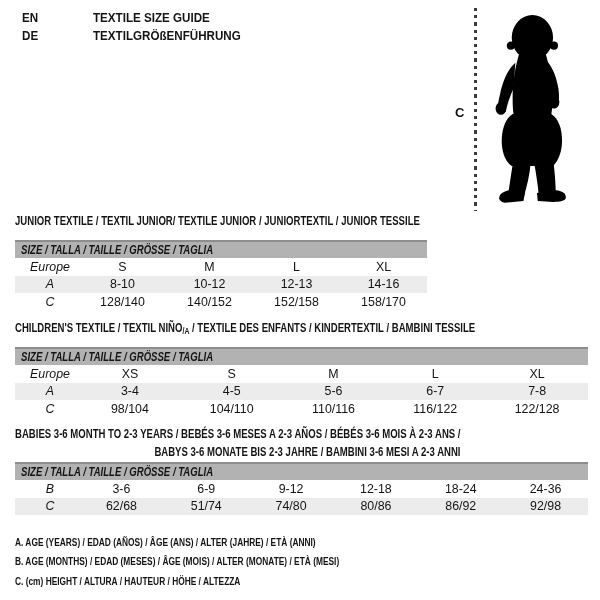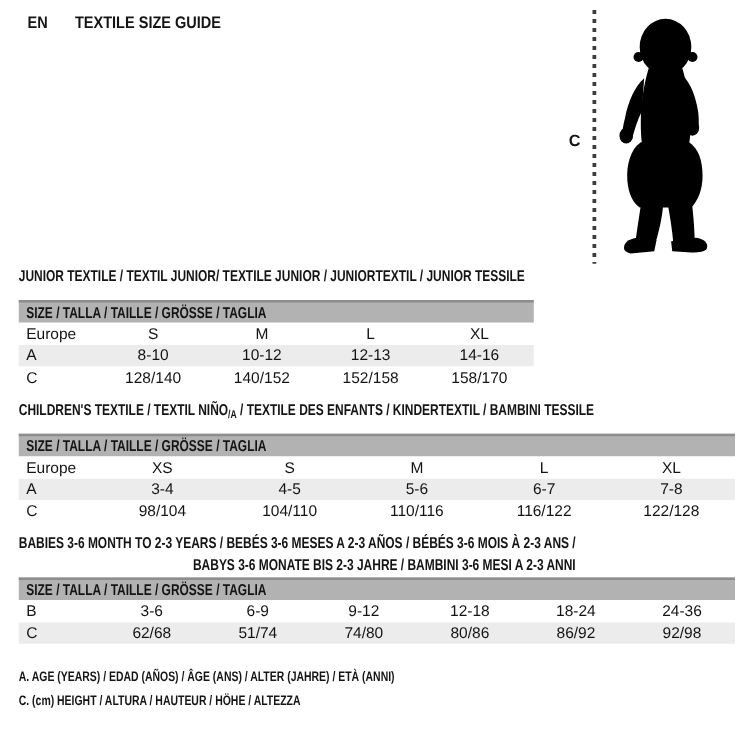--- a/index.html
+++ b/index.html
@@ -11,21 +11,21 @@
     font-family:"Liberation Sans","DejaVu Sans",sans-serif;
     overflow:hidden;
   }
   
   .cond     { display:inline-block; transform:scaleX(0.76); transform-origin:0 50%; white-space:nowrap; }
   .cond-blk { display:inline-block; transform:scaleX(0.76); transform-origin:0 0;  white-space:nowrap; }
   .cond-mid { display:inline-block; transform:scaleX(0.86); transform-origin:0 50%; white-space:nowrap; }
 
   
   .langs { position:absolute; left:22px; top:10px; }
-  .lang-row { display:flex; align-items:baseline; height:18.4px; font-size:13.5px; font-weight:700; }
+  .lang-row { display:flex; align-items:baseline; height:18.4px; font-size:13.5px; font-weight:700;gap:33px; }
   .lang-code { width:38px; flex:none; }
 
   
   .figure-line {
     position:absolute; left:474px; top:8px; width:2.6px; height:203px;
     background:repeating-linear-gradient(to bottom, #3c3c3c 0 3.2px, transparent 3.2px 7.2px);
   }
   .figure-c-label { position:absolute; left:455px; top:105px; font-size:13px; font-weight:700; }
   .silhouette { position:absolute; left:483px; top:4px; width:97px; height:209px; color:var(--silhouette_color,#000); }
   .silhouette svg { width:100%; height:100%; display:block; }
@@ -39,41 +39,45 @@
 
   
   .sizetable { position:absolute; }
   #table-junior   { left:15px; top:240px; width:412px; --cols:4; }
   #table-children { left:15px; top:347px; width:573px; --cols:5; }
   #table-babies   { left:15px; top:462px; width:573px; --cols:6; }
   .thead {
     height:18px; display:flex; align-items:center; padding-left:6px;
     background:var(--table_header_bg,#b2b2b2);
     border-top:2px solid var(--table_header_border,#8d8d8d);
-    font-weight:700; font-size:12.6px;
+    font-weight:700; font-size:12.6px;font-style:italic;
   }
   .trow {
     display:grid; grid-template-columns:64px repeat(var(--cols),1fr);
     height:17.6px; align-items:center; font-size:12.4px;
   }
   .trow:nth-child(odd) { background:var(--row_shaded_bg,#ececec); }
-  .rowlabel { padding-left:6px; text-align:left; }
+  .rowlabel { padding-left:6px; text-align:center;font-style:italic; }
   .cell { text-align:center; }
 
   
   .footnotes { position:absolute; left:15px; top:536px; }
   .footnote { height:19.3px; font-size:11px; font-weight:700; }
 </style>
 </head>
 <body>
 
 <div class="langs">
   <div class="lang-row">
     <span class="lang-code"><span class="cond-mid">EN</span></span>
     <span class="cond-mid">TEXTILE SIZE GUIDE</span>
+  </div>
+  <div class="lang-row">
+    <span class="lang-code"><span class="cond-mid">DE</span></span>
+    <span class="cond-mid">TEXTILGRÖßENFÜHRUNG</span>
   </div>
 </div>
 
 <div class="figure-line"></div>
 <div class="figure-c-label">C</div>
 <div class="silhouette">
   <svg viewBox="0 0 108 212" xmlns="http://www.w3.org/2000/svg" aria-hidden="true">
     <g fill="currentColor">
       <ellipse cx="55" cy="27" rx="23" ry="25"></ellipse>
       <circle cx="31" cy="36" r="4.5"></circle>
@@ -185,15 +189,18 @@
     <span class="cell">86/92</span>
     <span class="cell">92/98</span>
   </div>
 </div>
 
 <div class="footnotes">
   <div class="footnote">
     <span class="cond">A. AGE (YEARS) / EDAD (AÑOS) / ÂGE (ANS) / ALTER (JAHRE) / ETÀ (ANNI)</span>
   </div>
   <div class="footnote">
+    <span class="cond">B. AGE (MONTHS) / EDAD (MESES) / ÂGE (MOIS) / ALTER (MONATE) / ETÀ (MESI)</span>
+  </div>
+  <div class="footnote">
     <span class="cond">C. (cm) HEIGHT / ALTURA / HAUTEUR / HÖHE / ALTEZZA</span>
   </div>
 </div>
 
 </body></html>

